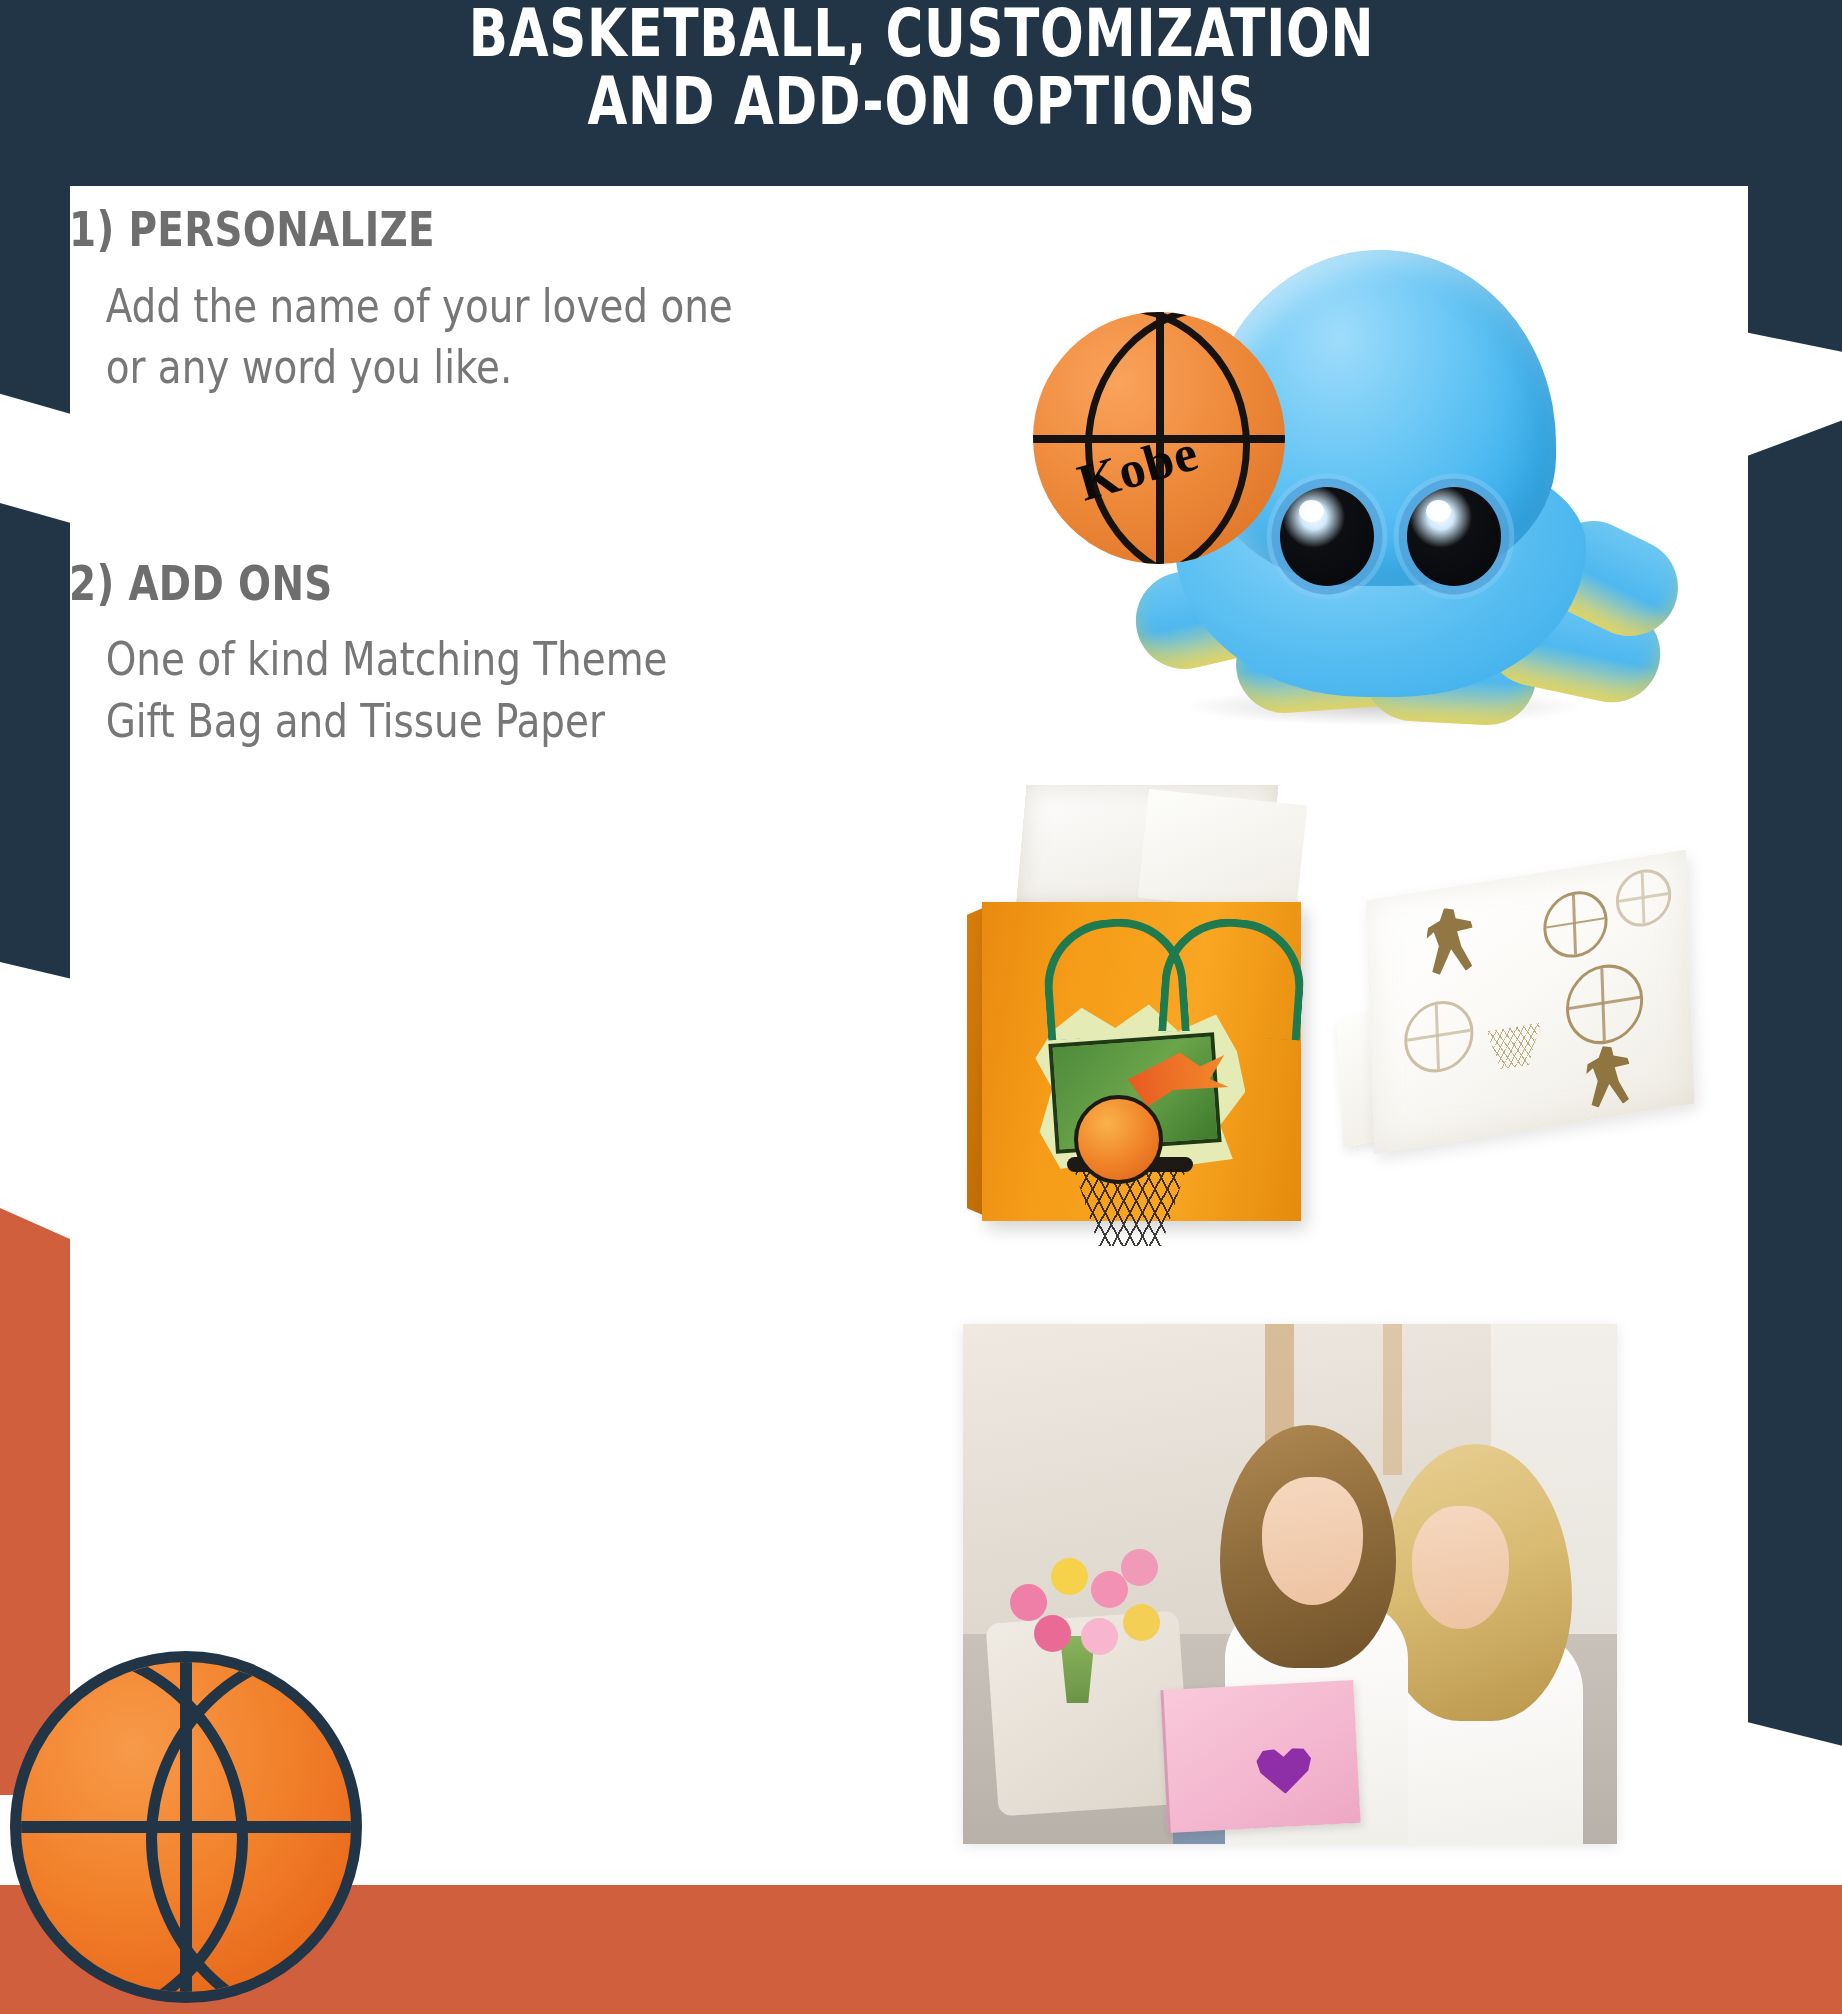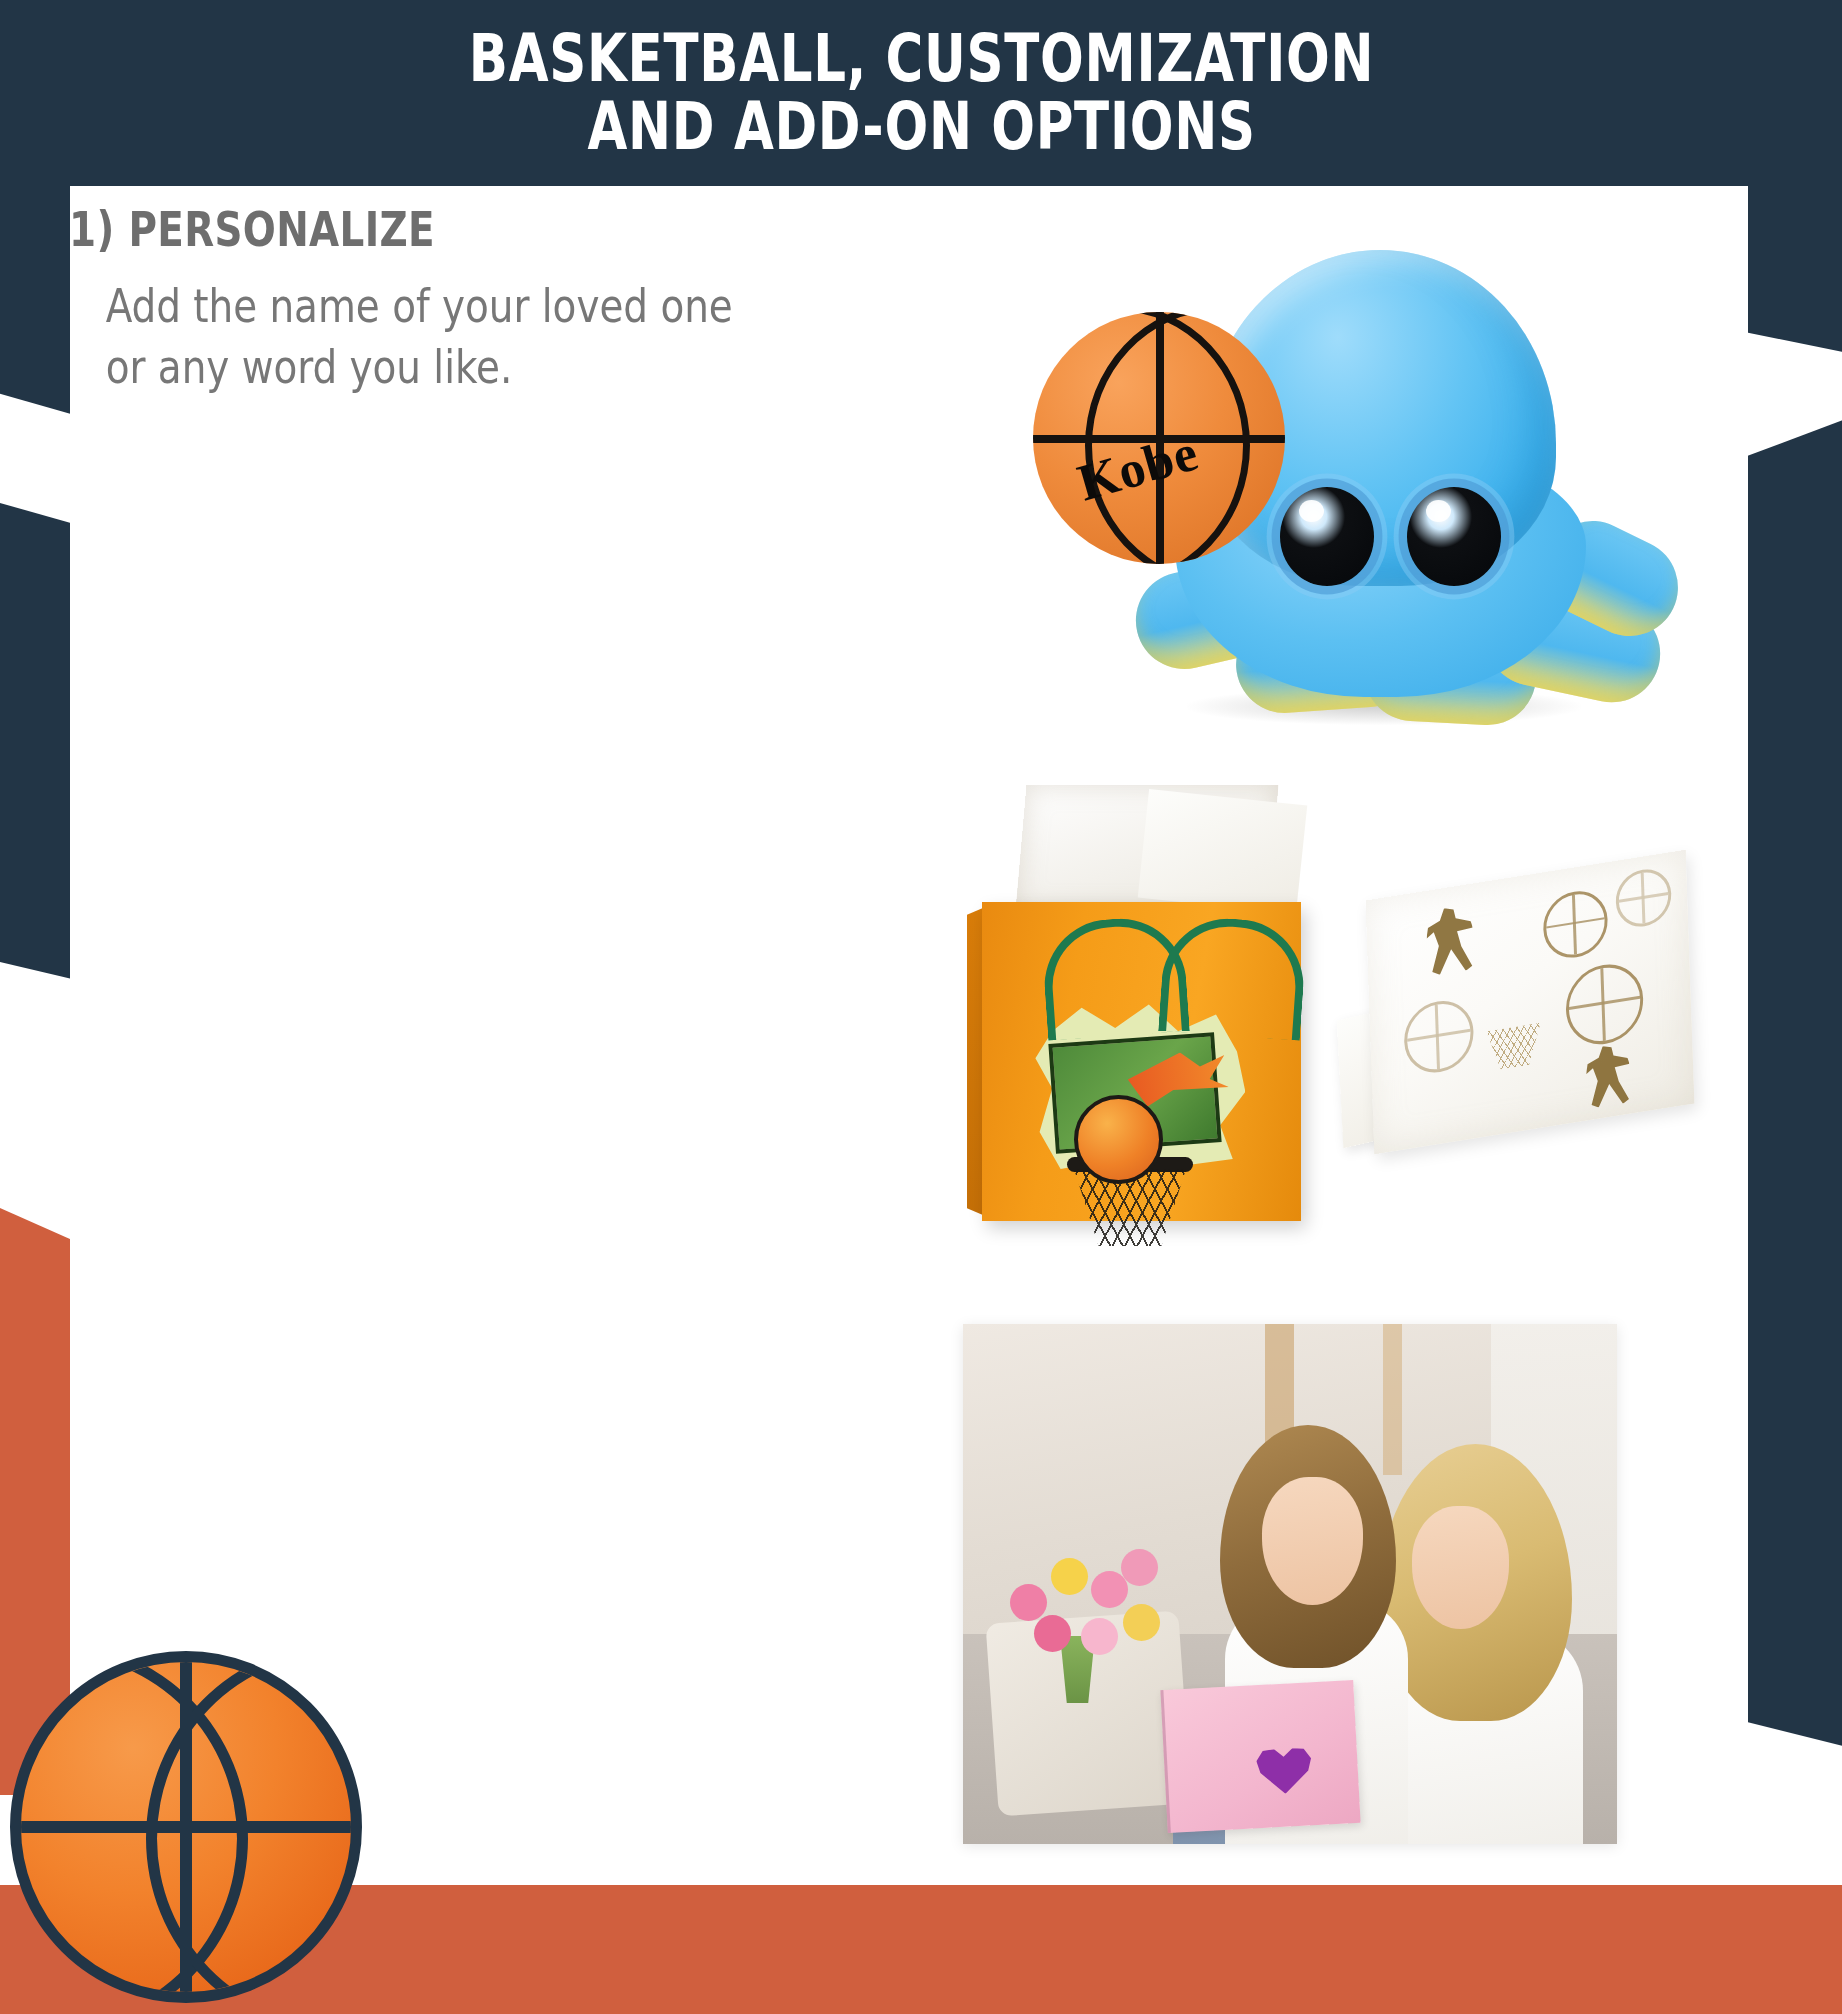--- a/index.html
+++ b/index.html
@@ -9,21 +9,21 @@
     background:#ffffff;
     font-family:"Liberation Sans", sans-serif;
     overflow:hidden;
   }
   .canvas{position:relative;width:1843px;height:2015px;background:#ffffff;overflow:hidden;}
 
   
   .header{
     position:absolute;left:0;top:0;width:1843px;height:186px;
     background:#223546;
-    display:flex;flex-direction:column;align-items:center;justify-content:center;
+    display:flex;flex-direction:column;align-items:center;
     z-index:5;
   }
   .header-line{
     color:#ffffff;
     font-family:"Liberation Sans Narrow","DejaVu Sans Condensed","Liberation Sans",sans-serif;
     font-weight:bold;
     font-size:65px;
     letter-spacing:0.8px;
     line-height:1.05;
     transform:scaleX(.88);
@@ -342,20 +342,27 @@
   <div class="steps">
 
     <div class="step">
       <div class="step-title">1) PERSONALIZE</div>
       <div class="step-body">
         <div>Add the name of your loved one</div>
         <div>or any word you like.</div>
       </div>
     </div>
 
+    <div class="step">
+      <div class="step-title">2) ADD ONS</div>
+      <div class="step-body">
+        <div>One of kind Matching Theme</div>
+        <div>Gift Bag and Tissue Paper</div>
+      </div>
+    </div>
 
 
   </div>
 
   <div class="media m-plush">
     <div class="plush-wrap">
       <div class="plush-shadow"></div>
       <div class="t1 tent"></div>
       <div class="t2 tent"></div>
       <div class="t3 tent"></div>

